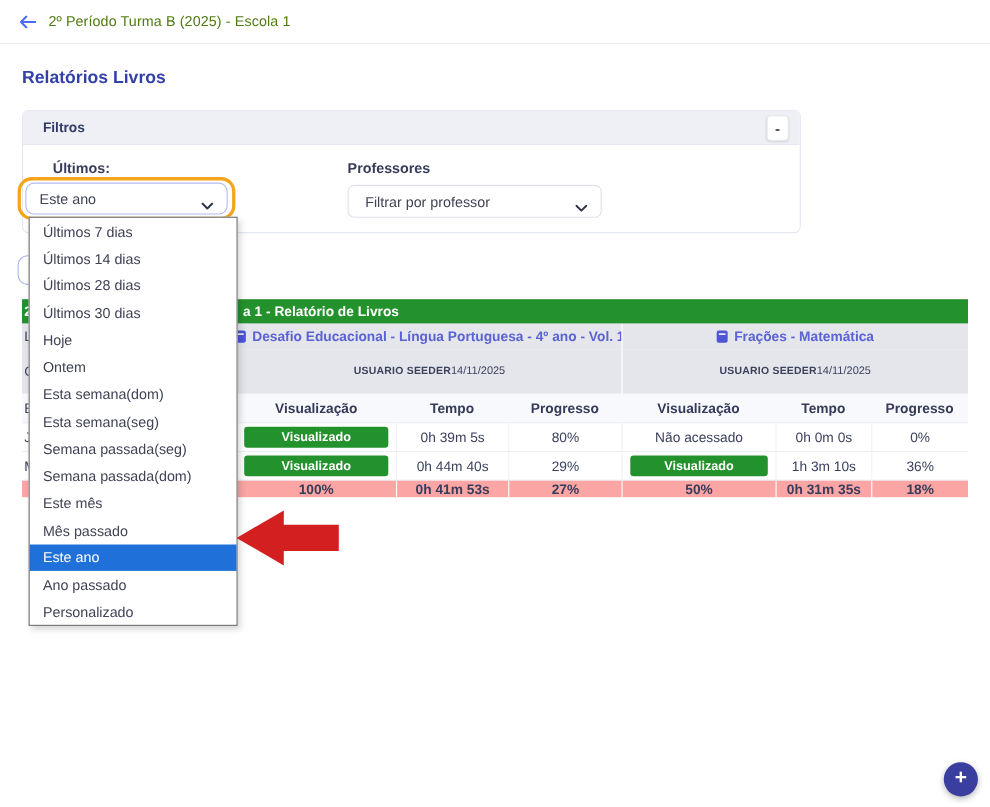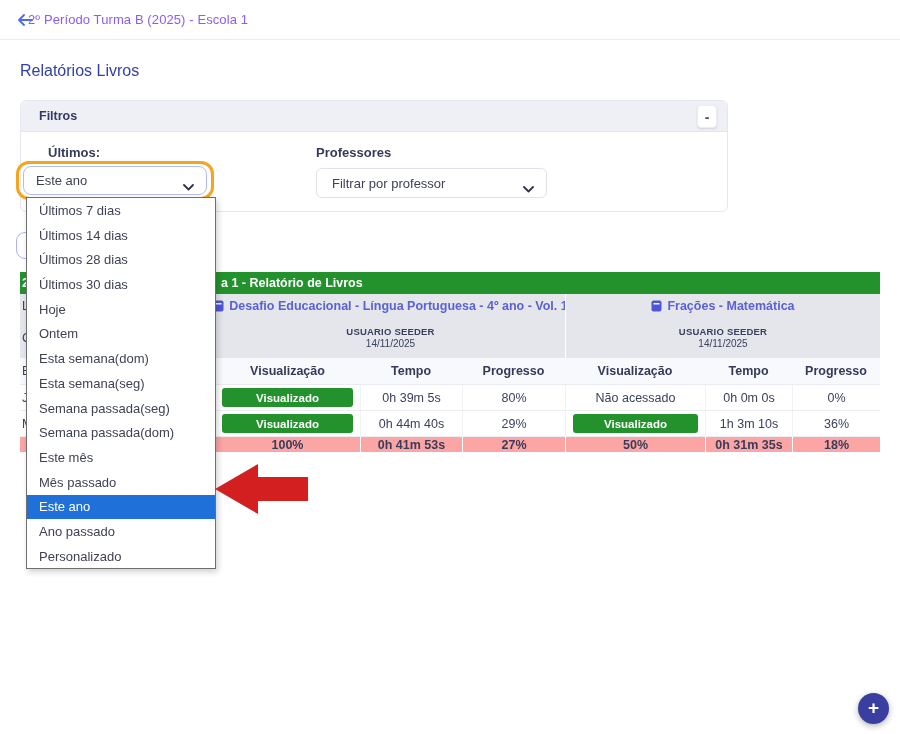--- a/index.html
+++ b/index.html
@@ -2,24 +2,24 @@
 <html><head>
 <meta charset="utf-8">
 <style>
   * { margin:0; padding:0; box-sizing:border-box; }
   body { background:#fff; font-family:"Liberation Sans", sans-serif; }
   .canvas { position:relative; width:900px; height:734px; background:#ffffff; overflow:hidden; color:#3c415c; }
 
   
   .topbar { position:absolute; left:0; top:0; width:900px; height:40px; background:#fff; border-bottom:1px solid #e9ebf1; }
   .back-btn { position:absolute; left:14px; top:9px; width:22px; height:22px; cursor:pointer; display:flex; align-items:center; justify-content:center; }
-  .topbar-title { position:absolute; left:28px; top:12px; font-size:13px; color:#8b5cf6; letter-spacing:.1px; }
-
-  
-  .page-title { position:absolute; left:20px; top:62px; font-size:16px; font-weight:400; color:#3240a8; }
+  .topbar-title { position:absolute; left:44px; top:12px; font-size:13px; color:#4d7c0f; letter-spacing:.1px; }
+
+  
+  .page-title { position:absolute; left:20px; top:62px; font-size:16px; font-weight:700; color:#3240a8; }
 
   
   .filters { position:absolute; left:20px; top:100px; width:708px; height:112px; border:1px solid #e4e7ef; border-radius:6px; background:#fff; }
   .filters-header { position:relative; height:31px; background:#eef0f6; border-bottom:1px solid #e4e7ef; border-radius:6px 6px 0 0; }
   .filters-title { position:absolute; left:18px; top:8px; font-size:12.5px; font-weight:700; color:#333a63; }
   .collapse-btn { position:absolute; right:10px; top:4px; width:20px; height:23px; background:#fff; border:1px solid #ecedf2; border-radius:4px; box-shadow:0 1px 2px rgba(0,0,0,.12); font-size:14px; font-weight:700; color:#4b4f66; display:flex; align-items:center; justify-content:center; cursor:pointer; }
   .field-label { position:absolute; font-size:13px; font-weight:700; color:#363b58; }
   .lbl-period { left:27px; top:44px; }
   .lbl-prof { left:295px; top:44px; }
 
@@ -45,21 +45,21 @@
   .row-data { height:26px; background:#fff; border-bottom:1px solid #eceef3; }
   .row-summary { height:15px; background:#fca5a5; }
   .cell { display:flex; align-items:center; justify-content:center; overflow:hidden; white-space:nowrap; }
   .c-name { width:195px; justify-content:flex-start; padding-left:2px; color:#3c415c; }
   .c-v1 { width:145px; } .c-t1 { width:102px; } .c-p1 { width:103px; }
   .c-v2 { width:140px; } .c-t2 { width:87px;  } .c-p2 { width:88px;  }
   .c-book1 { width:350px; } .c-book2 { width:315px; }
   .gray-sep { border-left:1px solid #fff; }
   .lite-sep { border-left:1px solid #f1f2f6; }
   .book-link { color:#5a62d4; font-weight:700; font-size:12.5px; display:flex; align-items:center; gap:5px; cursor:pointer; }
-  .user-cell { flex-direction:column; line-height:1.25; color:#3c415c; }
+  .user-cell { flex-direction:row; line-height:1.25; color:#3c415c; }
   .user-name { font-size:9.5px; font-weight:700; letter-spacing:.2px; }
   .user-date { font-size:10px; }
   .col-hdr { font-weight:700; color:#343a58; }
   .badge { display:block; width:calc(100% - 14px); margin:0 7px; background:#24922c; color:#fff; font-weight:700; font-size:11.5px; text-align:center; border-radius:3px; padding:3.5px 0; }
   .summary-val { font-weight:700; color:#373d5a; }
 
   
   .dropdown { position:absolute; left:26px; top:197px; width:190px; height:372px; background:#fff; border:1px solid #6e6e6e; box-shadow:2px 3px 6px rgba(0,0,0,.18); z-index:4; }
   .dd-item { height:24.73px; display:flex; align-items:center; padding-left:12px; font-size:13px; color:#3f4254; cursor:pointer; }
   .dd-item.selected { background:#1f71d9; color:#fff; }

